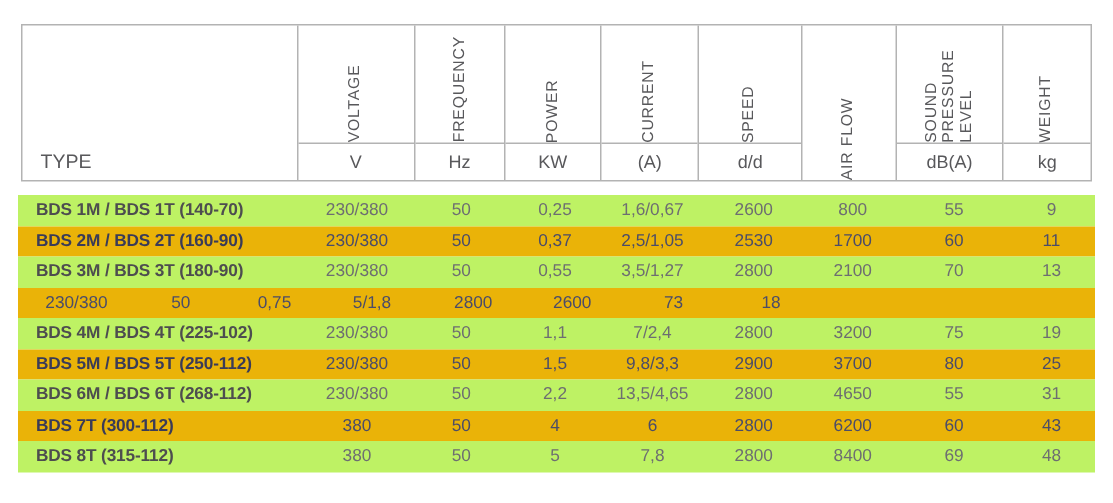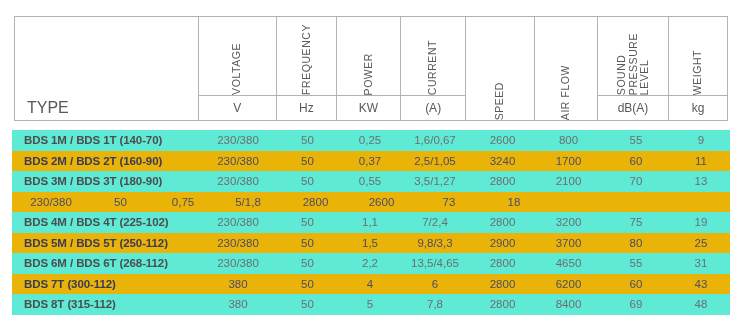--- a/index.html
+++ b/index.html
@@ -74,21 +74,21 @@
     font-size: 12px;
     color: #58585b;
   }
 
   
   #col-type { width: 185px; }
   #col-type .hcap { border: none; }
   #col-type .hunit {
     justify-content: flex-start;
     padding-left: 12px;
-    font-size: 16px;
+    font-size: 13px;
     color: #58585b;
     border-top: none;
     text-align: right;
   }
 
   sup { font-size: 8px; vertical-align: super; line-height: 0; }
 
   
   #rows {
     position: absolute;
@@ -96,21 +96,21 @@
     top: 130px;
     width: 718px;
   }
 
   .row {
     display: flex;
     align-items: center;
     height: 20.5px;
     width: 718px;
   }
-  .row.odd  { background: #5eead4; }
+  .row.odd  { background: #bef264; }
   .row.even { background: #eab308; }
 
   .cell {
     font-size: 11.5px;
     color: #6d6e71;
     text-align: center;
     white-space: nowrap;
     overflow: hidden;
   }
   .row.even .cell { color: #4b4c69; }
@@ -173,20 +173,21 @@
       <div class="hcap">
         <span class="vtext">CURRENT</span>
       </div>
       <div class="hunit">(A)</div>
     </div>
 
     <div class="hcell" style="width:69px">
       <div class="hcap">
         <span class="vtext">SPEED</span>
       </div>
+      <div class="hunit">d/d</div>
     </div>
 
     <div class="hcell" style="width:63px">
       <div class="hcap">
         <span class="vtext">AIR FLOW</span>
       </div>
     </div>
 
     <div class="hcell" style="width:72px">
       <div class="hcap">
@@ -217,21 +218,21 @@
         <div class="cell c-airflow">800</div>
         <div class="cell c-sound">55</div>
         <div class="cell c-weight">9</div>
       </div>
       <div class="row even">
         <div class="cell c-type type">BDS 2M / BDS 2T (160-90)</div>
         <div class="cell c-voltage">230/380</div>
         <div class="cell c-freq">50</div>
         <div class="cell c-power">0,37</div>
         <div class="cell c-current">2,5/1,05</div>
-        <div class="cell c-speed">3240</div>
+        <div class="cell c-speed">2530</div>
         <div class="cell c-airflow">1700</div>
         <div class="cell c-sound">60</div>
         <div class="cell c-weight">11</div>
       </div>
       <div class="row odd">
         <div class="cell c-type type">BDS 3M / BDS 3T (180-90)</div>
         <div class="cell c-voltage">230/380</div>
         <div class="cell c-freq">50</div>
         <div class="cell c-power">0,55</div>
         <div class="cell c-current">3,5/1,27</div>

